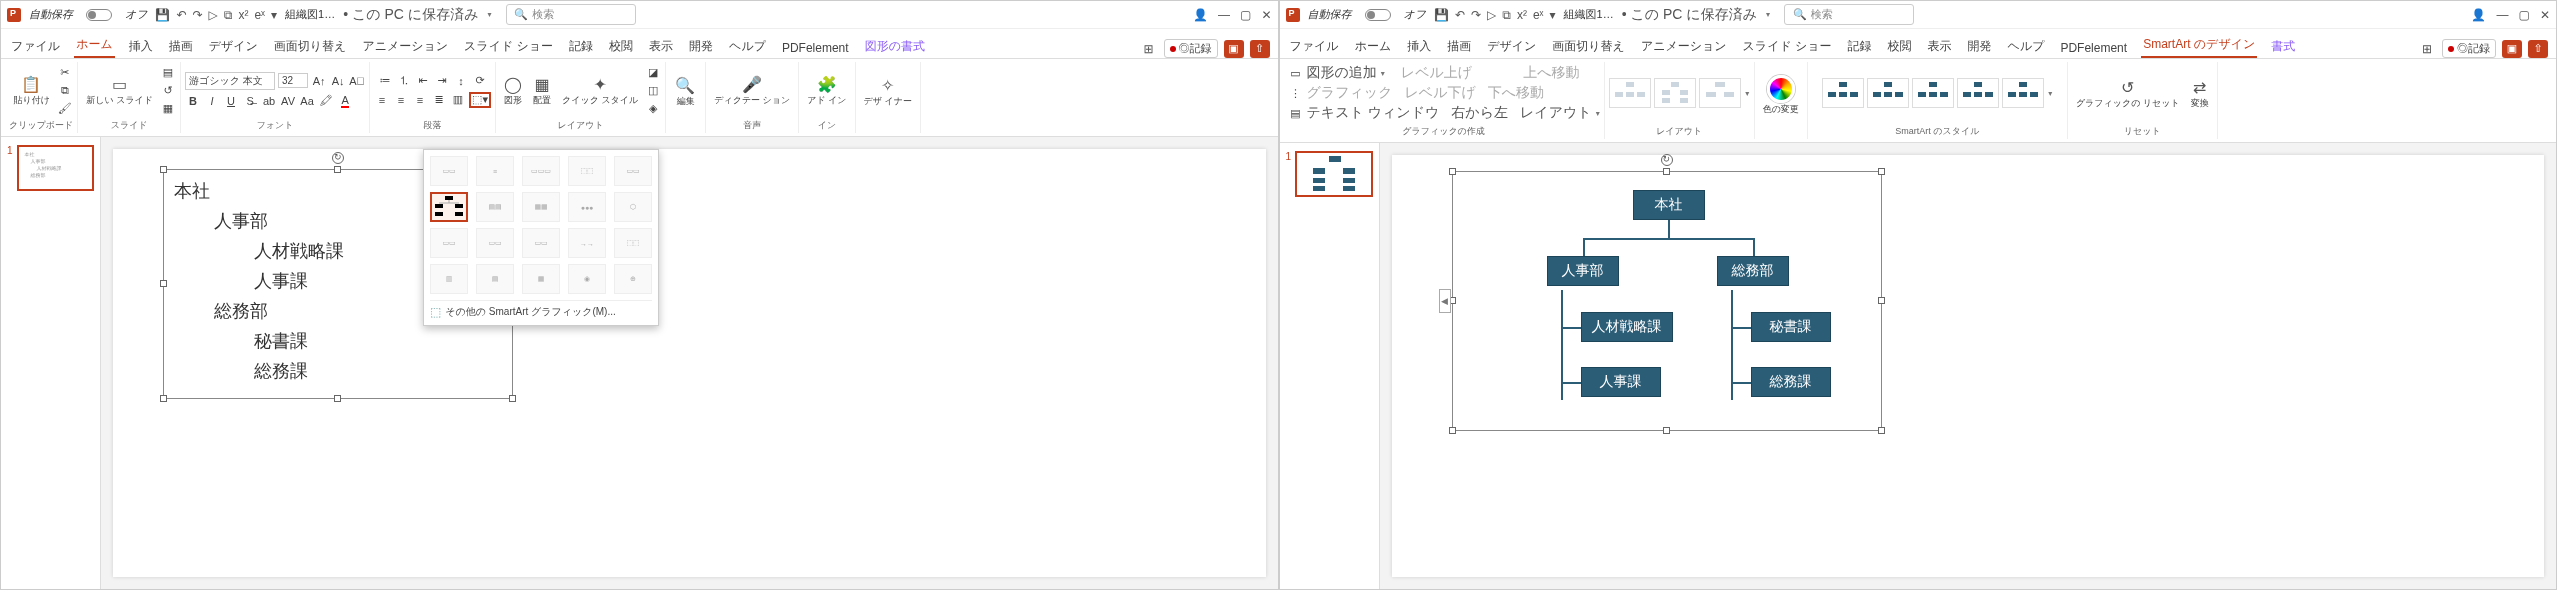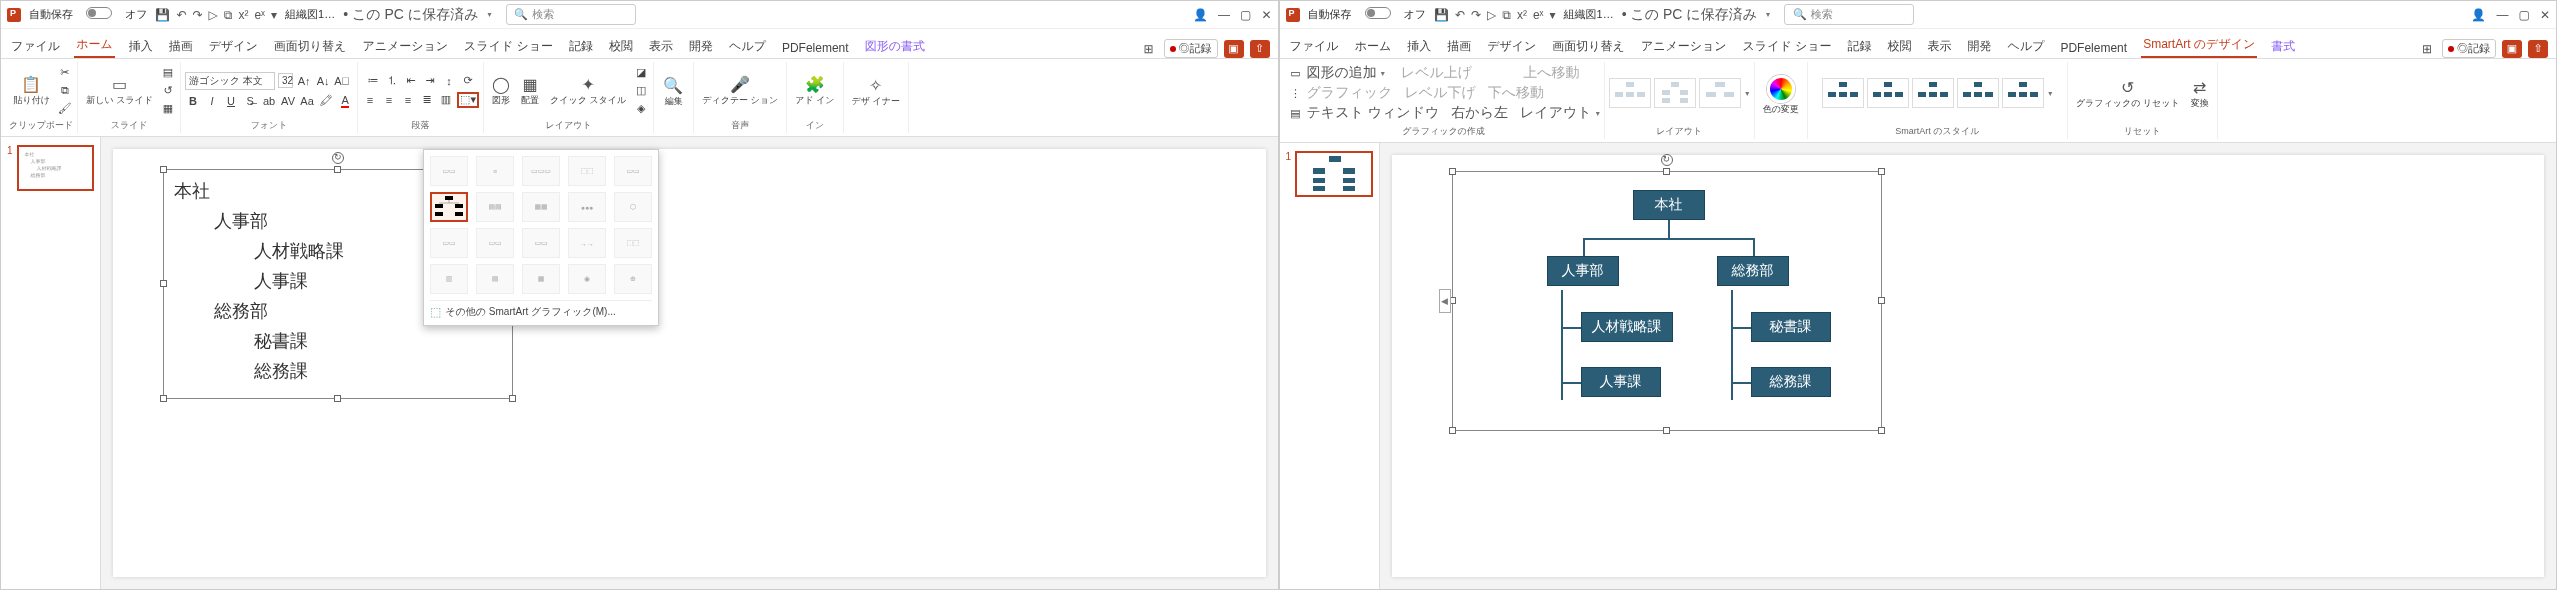--- a/index.html
+++ b/index.html
@@ -1,21 +1,21 @@
 <!DOCTYPE html>
 <html><head>
 <meta charset="utf-8">
 <style>
   * { box-sizing: border-box; margin: 0; padding: 0; }
   body { font-family: "Meiryo", "Yu Gothic", sans-serif; font-size: 11px; background: #fff; display: flex; }
   .window { width: 50%; border: 1px solid #ccc; position: relative; display:flex; flex-direction:column; height:590px; }
   .titlebar { display: flex; align-items: center; height: 28px; padding: 0 6px; gap: 8px; border-bottom: 1px solid #eee; }
   .pp-icon { width:14px; height:14px; background:#c43e1c; border-radius:2px; position:relative; }
   .pp-icon::after { content:"P"; color:#fff; font-size:9px; font-weight:bold; position:absolute; left:3px; top:0px; }
-  .autosave { display:flex; align-items:flex-start; gap:13px; font-size:11px; color:#333; }
+  .autosave { display:flex; align-items:center; gap:13px; font-size:11px; color:#333;font-style:italic; }
   .toggle { width:26px; height:12px; border:1px solid #888; border-radius:7px; display:inline-block; position:relative; background:#fff; }
   .toggle::after { content:""; width:8px; height:8px; background:#888; border-radius:50%; position:absolute; top:1px; left:1px; }
   .qat { display:flex; gap:6px; align-items:center; color:#555; }
   .qat span, .qat-icn { font-size:12px; color:#555; cursor:default; }
   .doc-title { color:#333; font-size:11px; }
   .search-box { display:flex; align-items:center; gap:4px; border:1px solid #ccc; border-radius:3px; padding:2px 8px; min-width:130px; color:#888; margin-left:6px; }
   .spacer { flex:1; }
   .win-controls { display:flex; gap:10px; color:#555; font-size:12px; }
   .tabs { display:flex; gap:12px; padding:4px 8px 0 8px; font-size:12px; color:#444; border-bottom:1px solid #ddd; align-items:flex-end; flex-wrap:nowrap; }
   .tab { padding:3px 2px; cursor:pointer; white-space:nowrap; }
@@ -29,21 +29,21 @@
   .ribbon { display:flex; border-bottom:1px solid #ddd; padding:3px 4px; gap:0px; font-size:10px; color:#444; }
   .rgroup { display:flex; flex-direction:column; align-items:center; border-right:1px solid #eee; padding:0 4px; min-width:40px; }
   .rgroup-body { flex:1; display:flex; align-items:center; gap:3px; flex-wrap:wrap; justify-content:center; padding:2px 0; min-height:56px; }
   .rgroup-label { font-size:9px; color:#666; text-align:center; padding:1px 0; white-space:nowrap; }
   .vbtn { display:flex; flex-direction:column; align-items:center; gap:2px; padding:2px 4px; cursor:pointer; }
   .vbtn .icn { font-size:16px; color:#555; }
   .vbtn .lbl { font-size:9px; text-align:center; line-height:1.1; }
   .mini-row { display:flex; gap:3px; align-items:center; }
   .mini-btn { width:16px; height:16px; display:flex; align-items:center; justify-content:center; font-size:11px; color:#444; cursor:pointer; border:1px solid transparent; }
   .font-sel { border:1px solid #ccc; padding:1px 3px; font-size:10px; min-width:90px; }
-  .size-sel { border:1px solid #ccc; padding:1px 3px; font-size:10px; width:15px; }
+  .size-sel { border:1px solid #ccc; padding:1px 3px; font-size:10px; width:30px; }
   .workspace { flex:1; display:flex; background:#f3f3f3; overflow:hidden; position:relative; }
   .thumb-pane { width:100px; background:#fff; border-right:1px solid #ddd; padding:8px 6px; }
   .thumb-item { display:flex; gap:4px; }
   .thumb-num { font-size:10px; color:#c43e1c; }
   .thumb { width:78px; height:46px; border:2px solid #c43e1c; background:#fff; position:relative; }
   .thumb-txt { position:absolute; font-size:5px; color:#999; }
   .canvas-area { flex:1; position:relative; background:#fff; margin:12px; box-shadow:0 0 4px rgba(0,0,0,0.15); }
   .selected-box { position:absolute; border:1px solid #888; }
   .sel-handle { position:absolute; width:7px; height:7px; background:#fff; border:1px solid #666; }
   .nw{top:-4px;left:-4px;} .n{top:-4px;left:50%;margin-left:-4px;} .ne{top:-4px;right:-4px;}

